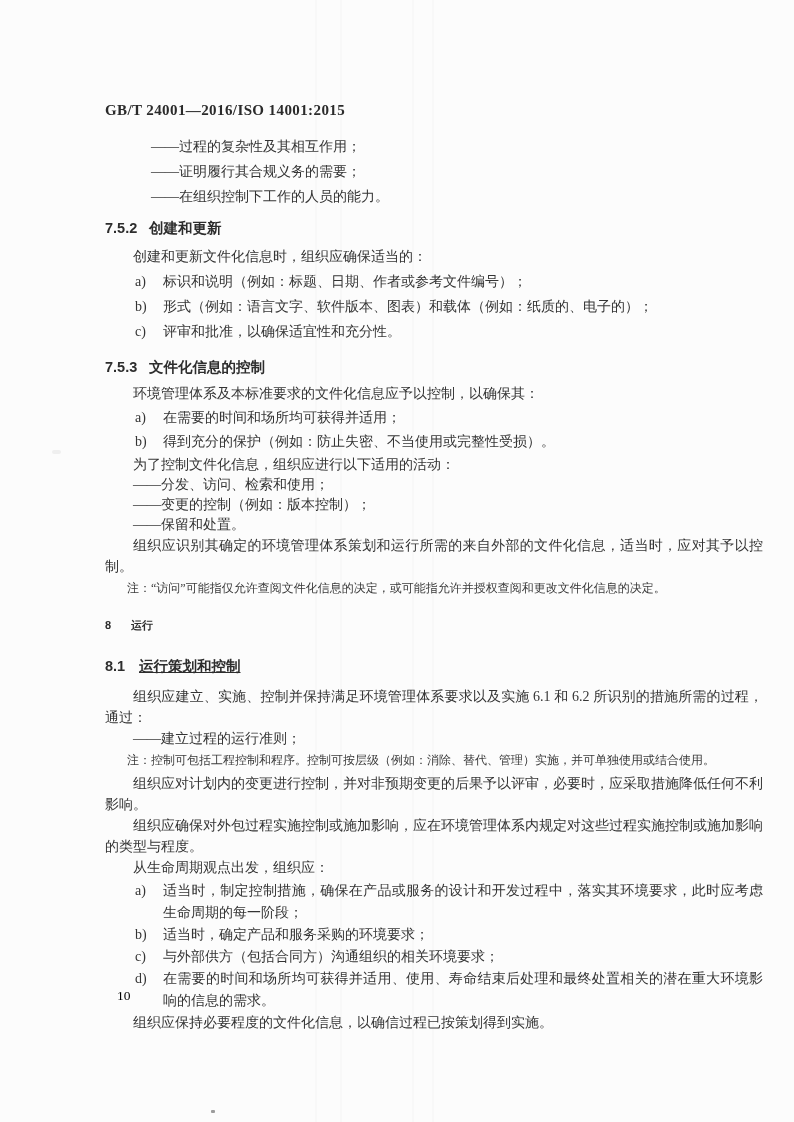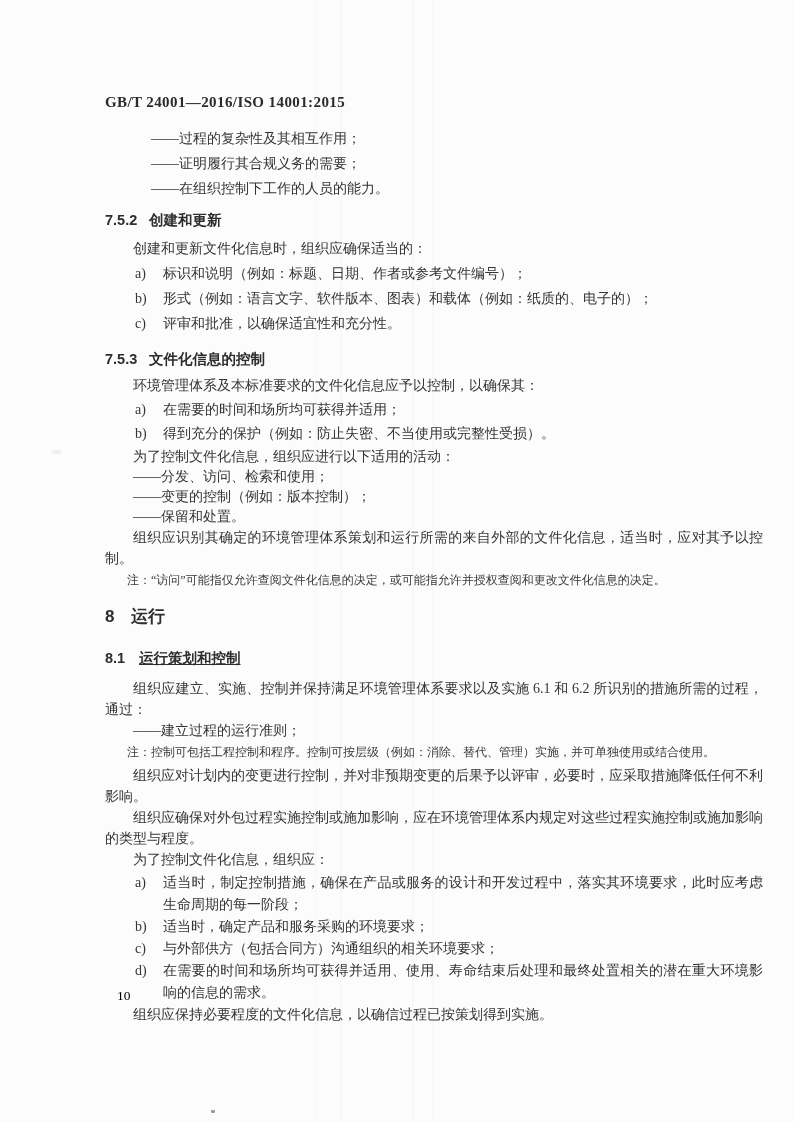--- a/index.html
+++ b/index.html
@@ -8,39 +8,39 @@
   .page {
     position:relative; width:794px; height:1122px;
     background:#fcfcfc; color:#343434; overflow:hidden;
   }
   
   .streak { position:absolute; top:0; bottom:0; width:2px; background:rgba(100,100,100,0.025); }
   .streak.s1 { left:315px; } .streak.s2 { left:340px; } .streak.s3 { left:412px; } .streak.s4 { left:432px; }
   .smudge { position:absolute; left:52px; top:450px; width:9px; height:4px; background:rgba(0,0,0,0.05); border-radius:2px; }
   .speck  { position:absolute; left:211px; top:1110px; width:4px; height:3px; background:rgba(40,40,40,0.45); border-radius:1px; }
 
-  .content { position:absolute; left:105px; top:94px; width:658px; }
+  .content { position:absolute; left:105px; top:102px; width:658px; }
 
   .running-header {
     font-family:"Liberation Serif","DejaVu Serif",serif;
     font-weight:bold; font-size:15px; line-height:16px;
     letter-spacing:0.4px; color:#2b2b2b;
   }
 
   .carryover { margin:16px 0 0 46px; }
   .carryover .dash-item { font-size:14px; line-height:25px; }
 
   .clause-h {
     font-family:"Liberation Sans","DejaVu Sans",sans-serif;
     font-weight:bold; font-size:14.5px; line-height:20px; color:#2d2d2d;
   }
   .clause-h .num { display:inline-block; min-width:44px; }
   .clause-h.h752 { margin-top:9px; }
   .clause-h.h753 { margin-top:13px; }
-  .chapter-h { margin-top:17px; font-size:17px; line-height:22px; }
+  .chapter-h { margin-top:17px; font-size:11px; line-height:22px; }
   .chapter-h .num { min-width:26px; }
   .clause-h.h81 { margin-top:20px;text-decoration:underline; }
   .clause-h.h81 .num { min-width:34px; }
 
   .para {
     font-size:14px; line-height:21px; text-indent:2em;
     text-align:justify; margin:0; color:#343434;
   }
   .mt8 { margin-top:8px; } .mt6 { margin-top:6px; } .mt10 { margin-top:10px; } .mt4 { margin-top:4px; }
 
@@ -151,21 +151,21 @@
     <div class="dashes lh21">
       <div class="dash-item">——建立过程的运行准则；</div>
     </div>
 
     <p class="note">注：控制可包括工程控制和程序。控制可按层级（例如：消除、替代、管理）实施，并可单独使用或结合使用。</p>
 
     <p class="para mt4">组织应对计划内的变更进行控制，并对非预期变更的后果予以评审，必要时，应采取措施降低任何不利影响。</p>
 
     <p class="para">组织应确保对外包过程实施控制或施加影响，应在环境管理体系内规定对这些过程实施控制或施加影响的类型与程度。</p>
 
-    <p class="para">为了控制文件化信息，组织应：</p>
+    <p class="para">从生命周期观点出发，组织应：</p>
 
     <div class="letters lh22">
       <div class="letter-item">
         <span class="lt">a)</span>
         <span class="lt-text">适当时，制定控制措施，确保在产品或服务的设计和开发过程中，落实其环境要求，此时应考虑生命周期的每一阶段；</span>
       </div>
       <div class="letter-item">
         <span class="lt">b)</span>
         <span class="lt-text">适当时，确定产品和服务采购的环境要求；</span>
       </div>

